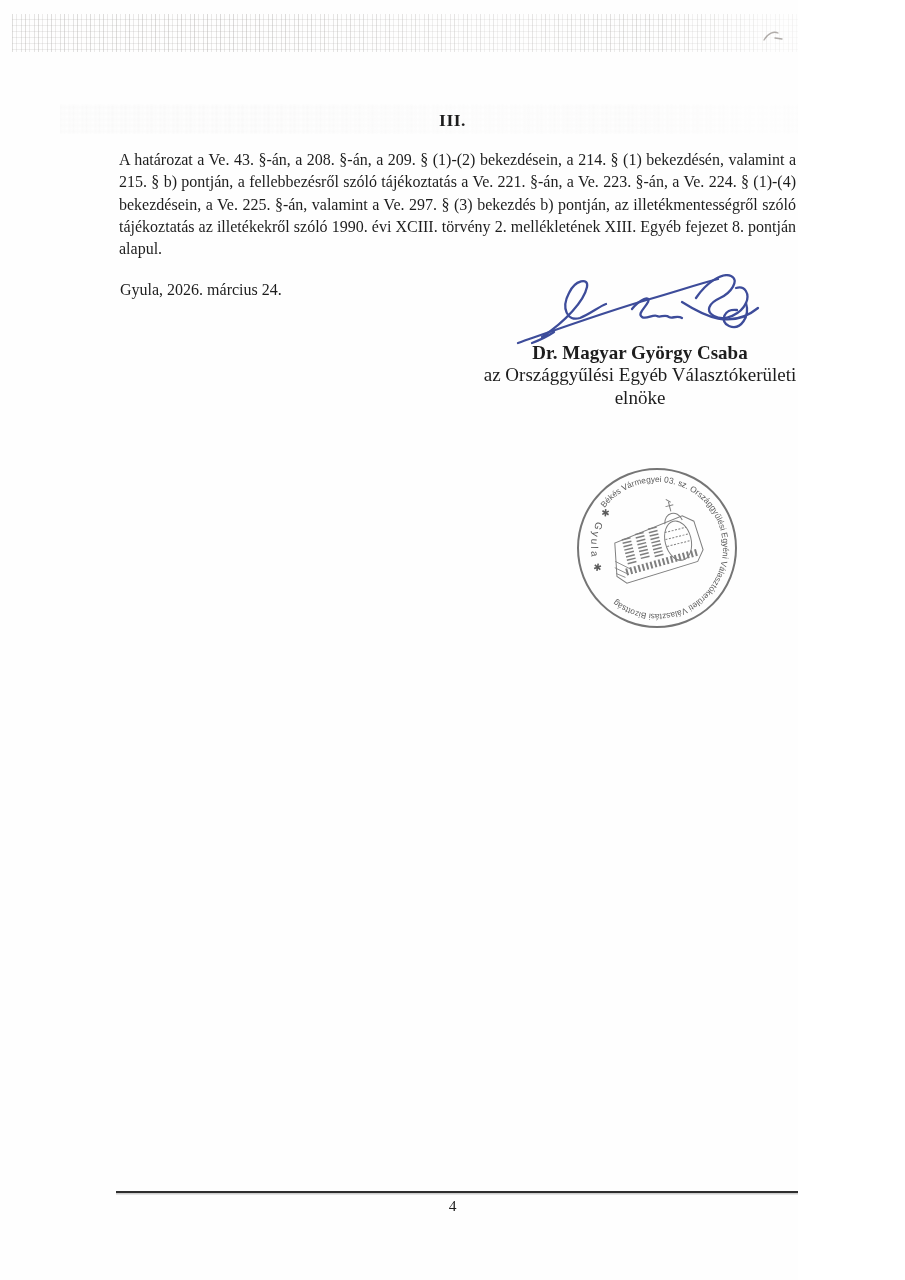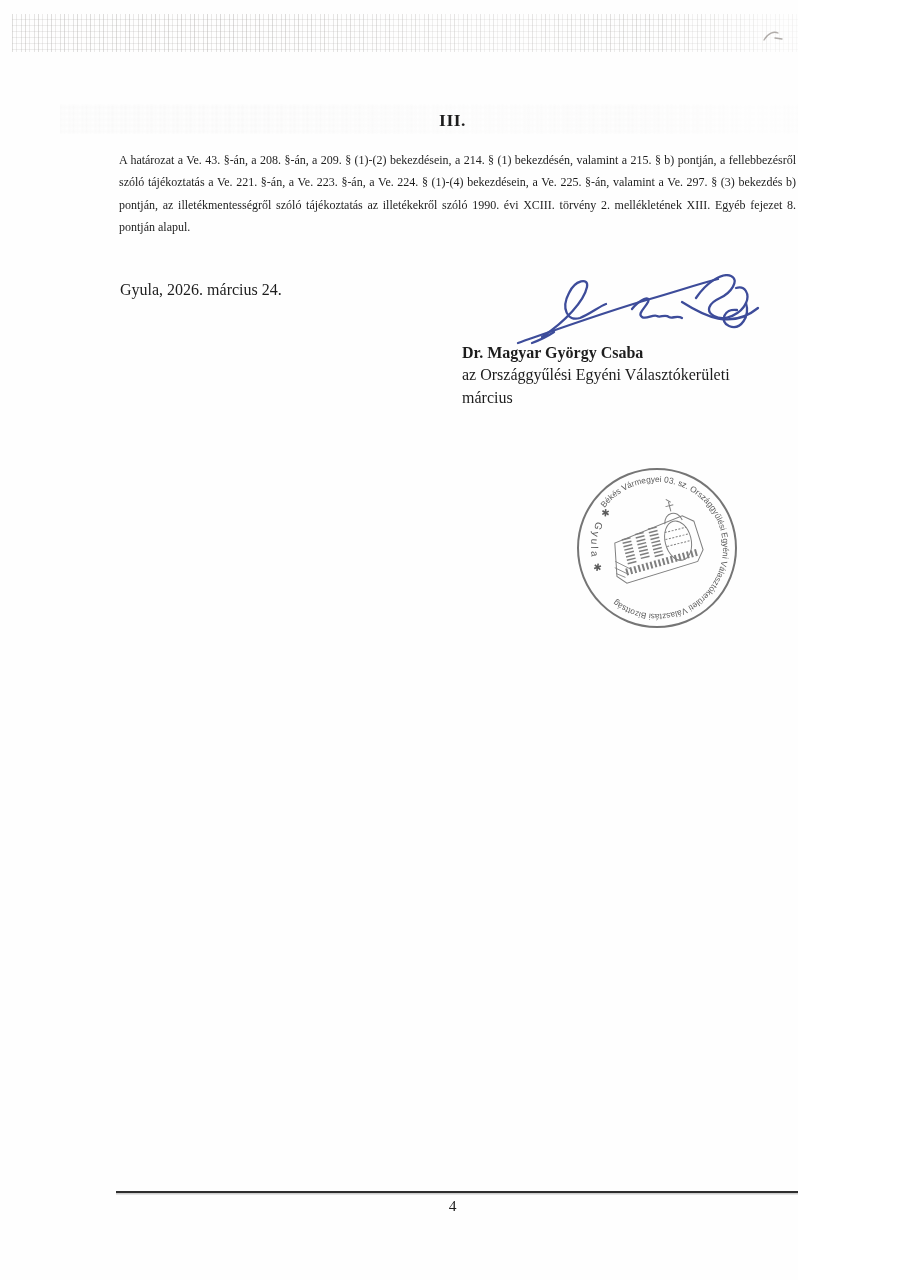--- a/index.html
+++ b/index.html
@@ -21,27 +21,27 @@
   }
   .noise-top{top:14px;left:12px;width:880px;height:38px;opacity:.55;}
   .noise-mid{top:104px;left:60px;width:790px;height:30px;opacity:.16;filter:blur(1px);}
   .ink-mark{position:absolute;}
   .heading{
     position:absolute;top:110px;left:0;width:905px;text-align:center;
     font-size:17.5px;font-weight:700;letter-spacing:.5px;
   }
   .body-par{
     position:absolute;top:149px;left:119px;width:677px;
-    font-size:12px;line-height:22.3px;text-align:justify;
+    font-size:16px;line-height:22.3px;text-align:justify;
   }
   .dateline{position:absolute;top:281px;left:120px;font-size:16px;}
   .signature-svg{position:absolute;left:512px;top:266px;width:252px;height:84px;}
   .sig-block{
-    position:absolute;top:342px;left:462px;width:356px;
-    font-size:16px;line-height:22.4px;
+    position:absolute;top:342px;left:462px;width:356px;text-align:center;
+    font-size:19px;line-height:22.4px;
   }
   .sig-name{font-weight:700;}
   .stamp-svg{position:absolute;left:572px;top:463px;width:170px;height:170px;opacity:.88;}
   .footer-rule{
     position:absolute;left:116px;top:1191px;width:709px;height:0;
     border-top:2.5px solid #2e2e2e;box-shadow:0 1.5px 0 rgba(60,60,60,.25);
   }
   .page-number{
     position:absolute;top:1197px;left:0;width:905px;text-align:center;font-size:15.5px;
   }
@@ -72,22 +72,22 @@
       <path d="M6,77 C46,63 96,45 138,33 C166,25 186,18 206,13"></path>
       <path d="M30,71 C54,55 72,35 75,21 C77,11 63,14 57,27 C49,42 55,56 68,52 C78,48 88,40 94,38 M42,66 C36,70 28,74 20,77"></path>
       <path d="M120,43 C128,33 139,29 136,36 C133,42 125,48 130,51 C134,54 141,48 145,50 C148,52 153,48 157,51 C160,53 165,49 170,52"></path>
       <path d="M184,32 C194,17 210,6 219,10 C228,14 219,27 208,32 C197,37 193,45 202,50 C213,56 229,48 234,37 C238,28 233,19 224,22"></path>
       <path d="M234,37 C238,50 229,65 217,60 C207,56 212,42 225,44 M170,36 C192,50 219,64 246,42"></path>
     </g>
   </svg>
 
   <div class="sig-block">
     <div class="sig-name">Dr. Magyar György Csaba</div>
-    <div>az Országgyűlési Egyéni Választókerületi</div>
-    <div>március</div>
+    <div>az Országgyűlési Egyéb Választókerületi</div>
+    <div>elnöke</div>
   </div>
 
   <svg class="stamp-svg" viewBox="0 0 170 170">
     <defs>
       <path id="ring-path" d="M 19,85 a 66,66 0 1 1 132,0 a 66,66 0 1 1 -132,0"></path>
       <path id="city-path" d="M 44.4,33 A 66,66 0 0 0 33,125.7"></path>
     </defs>
     <circle cx="85" cy="85" r="79" fill="none" stroke="#474747" stroke-width="2" opacity=".85"></circle>
     <text font-family="Liberation Sans, sans-serif" font-size="8.4" fill="#454545">
       <textPath href="#ring-path" startOffset="43" textLength="312" lengthAdjust="spacingAndGlyphs">Békés Vármegyei 03. sz. Országgyűlési Egyéni Választókerületi Választási Bizottság</textPath>

